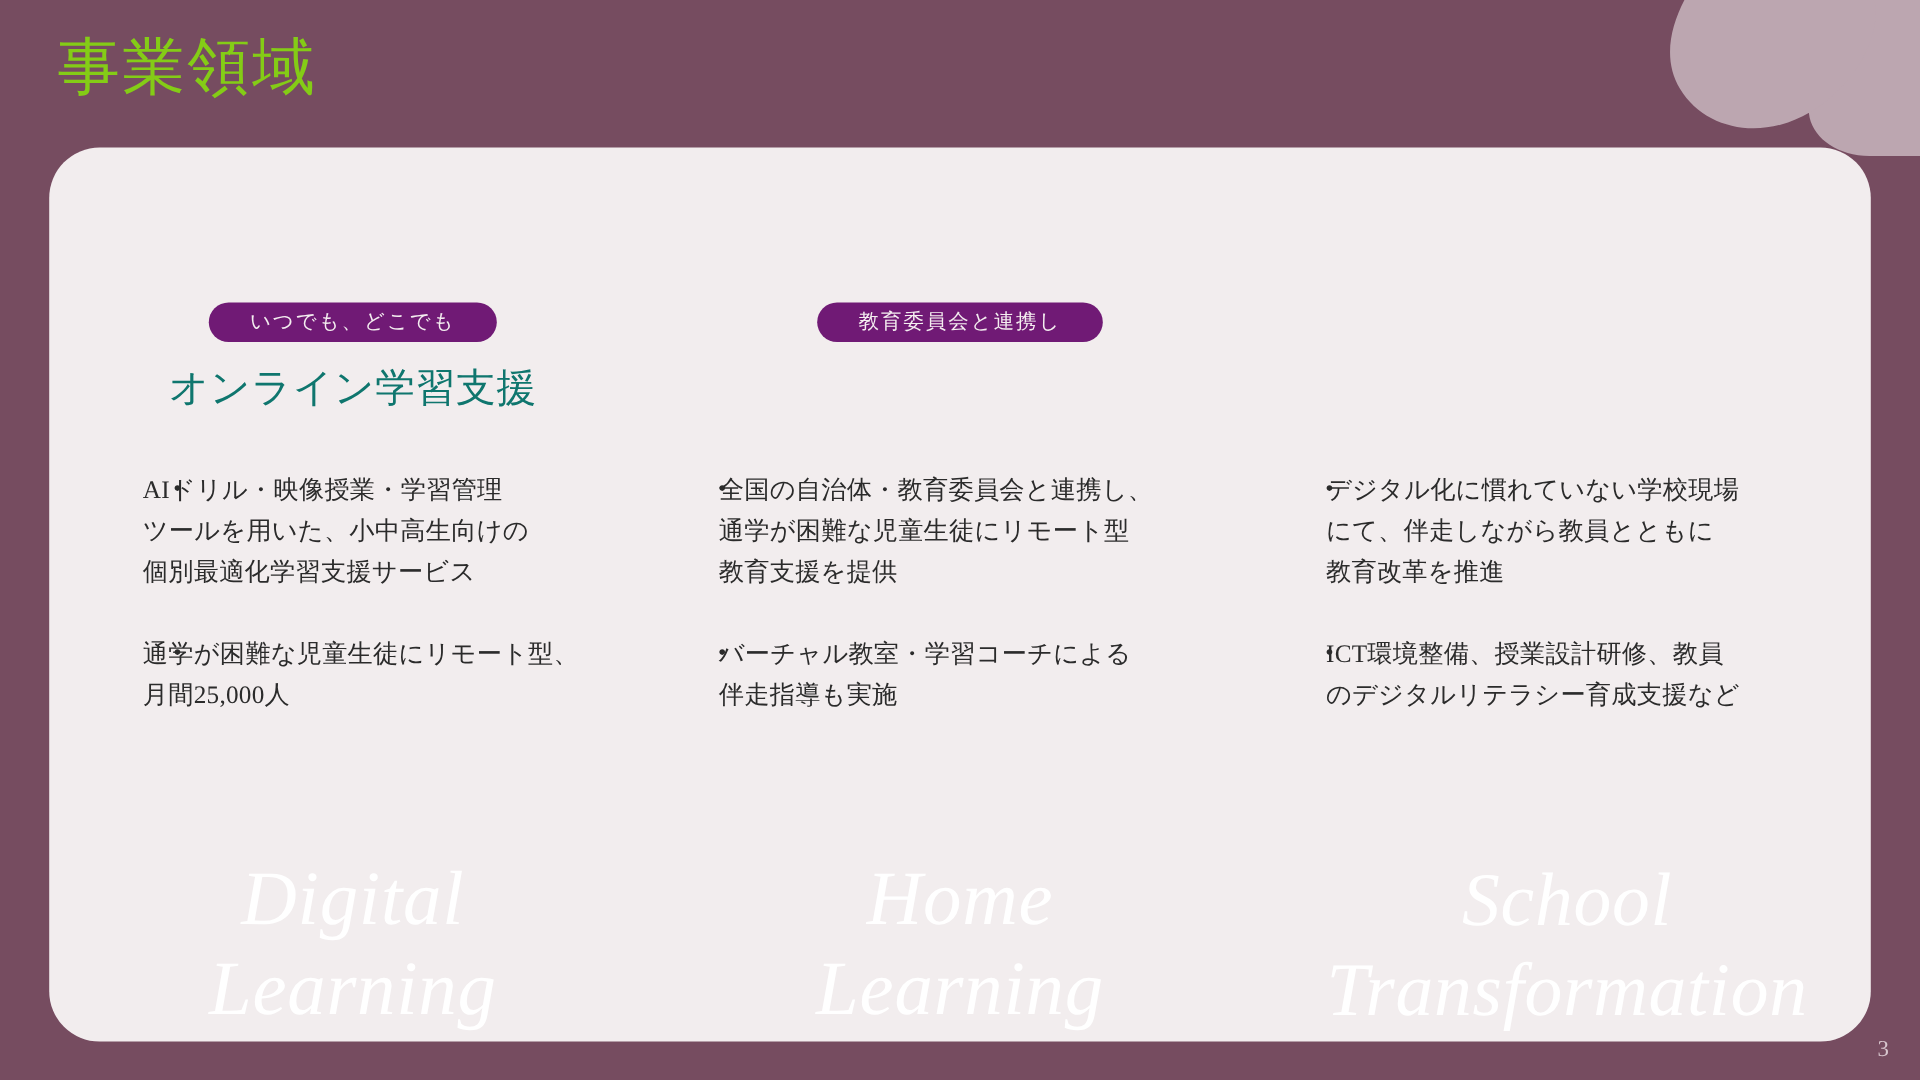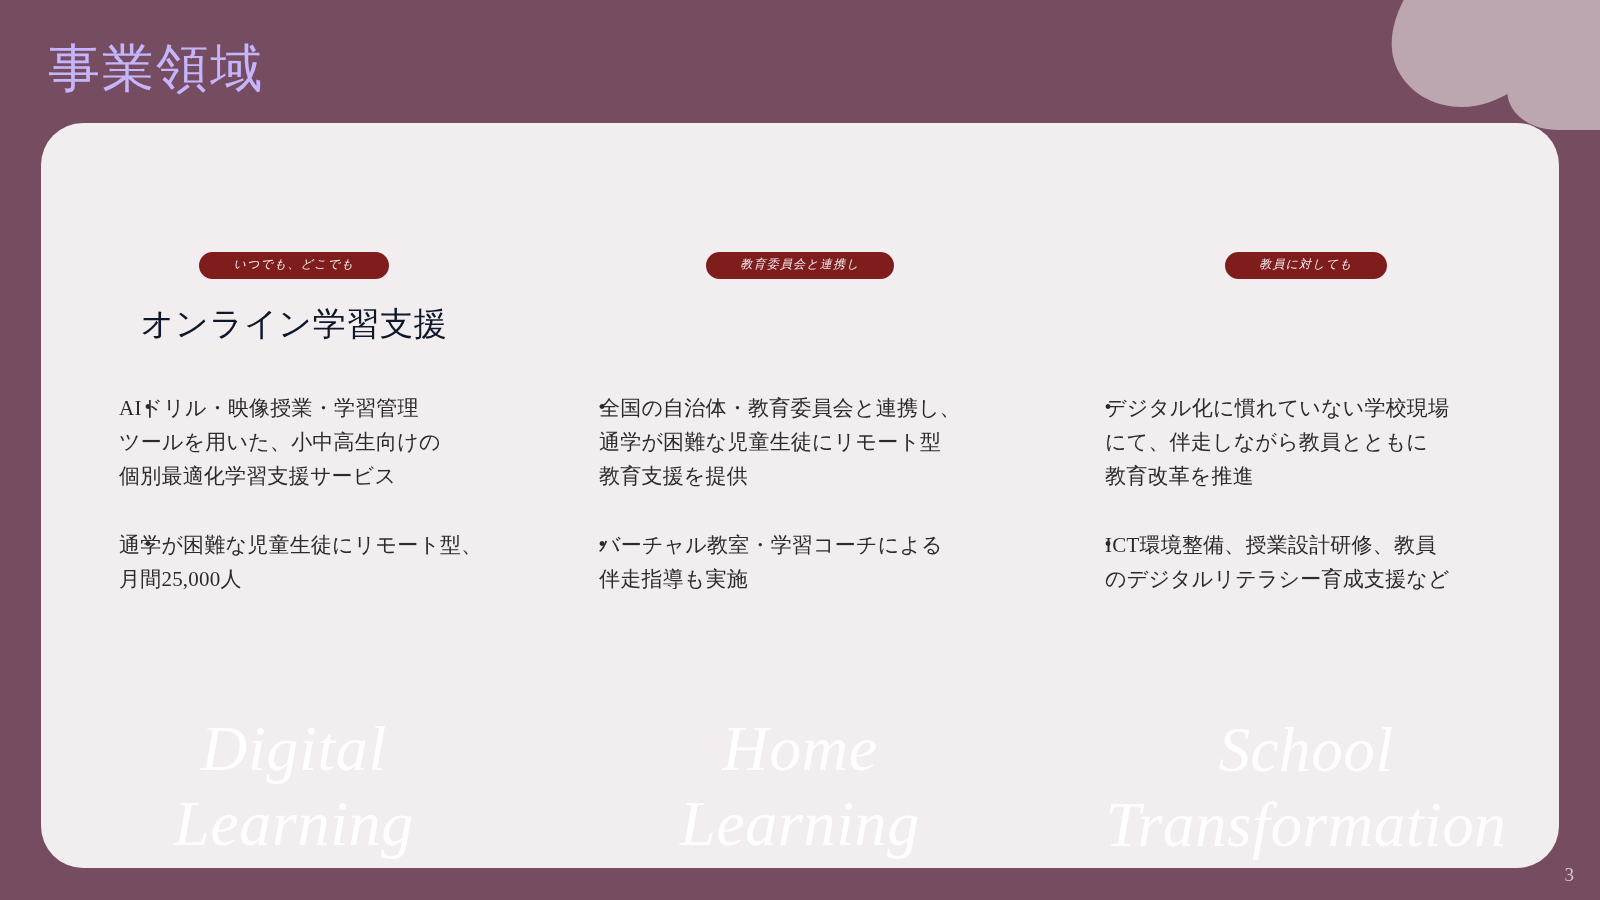--- a/index.html
+++ b/index.html
@@ -34,25 +34,24 @@
   }
   #blob-layer svg { display: block; }
 
   
   #slide-title {
     position: absolute;
     left: 48px;
     top: 26px;
     font-size: 52px;
     line-height: 1.2;
-    color: #c4b5fd;
+    color: #84cc16;
     letter-spacing: 0.04em;
     font-weight: 400;
     white-space: nowrap;
-    margin-top: 12px;
   }
 
   
   #card {
     position: absolute;
     left: 41px;
     top: 123px;
     width: 1518px;
     height: 745px;
     background: #f2edee;
@@ -80,41 +79,40 @@
   .badge-row {
     position: absolute;
     top: 129px;
     left: 0;
     width: 100%;
     display: flex;
     justify-content: center;
   }
   .badge {
     display: inline-block;
-    background: #7f1d1d;
+    background: #701a75;
     color: #f4eef0;
     border-radius: 999px;
     padding: 5px 34px 7px 34px;
-    font-size: 12px;
+    font-size: 17px;
     line-height: 1.25;
     letter-spacing: 0.10em;
     white-space: nowrap;
-    font-style: italic;
   }
 
   
   .col-heading {
     position: absolute;
     top: 180px;
     left: 0;
     width: 100%;
     text-align: center;
     font-size: 33px;
     line-height: 1.3;
-    color: #0f172a;
+    color: #0f766e;
     letter-spacing: 0.02em;
     white-space: nowrap;
   }
 
   
   .bullets {
     position: absolute;
     top: 268px;
     left: 0;
     width: 100%;
@@ -235,23 +233,20 @@
             <span class="bullet-dot">•</span>
             <span class="bullet-text">バーチャル教室・学習コーチによる
 伴走指導も実施</span>
           </li>
         </ul>
         <div class="watermark">Home
 Learning</div>
       </div>
 
       <div class="column col-3">
-        <div class="badge-row">
-          <span class="badge">教員に対しても</span>
-        </div>
         <ul class="bullets">
           <li class="bullet">
             <span class="bullet-dot">•</span>
             <span class="bullet-text">デジタル化に慣れていない学校現場
 にて、伴走しながら教員とともに
 教育改革を推進</span>
           </li>
           <li class="bullet">
             <span class="bullet-dot">•</span>
             <span class="bullet-text">ICT環境整備、授業設計研修、教員

